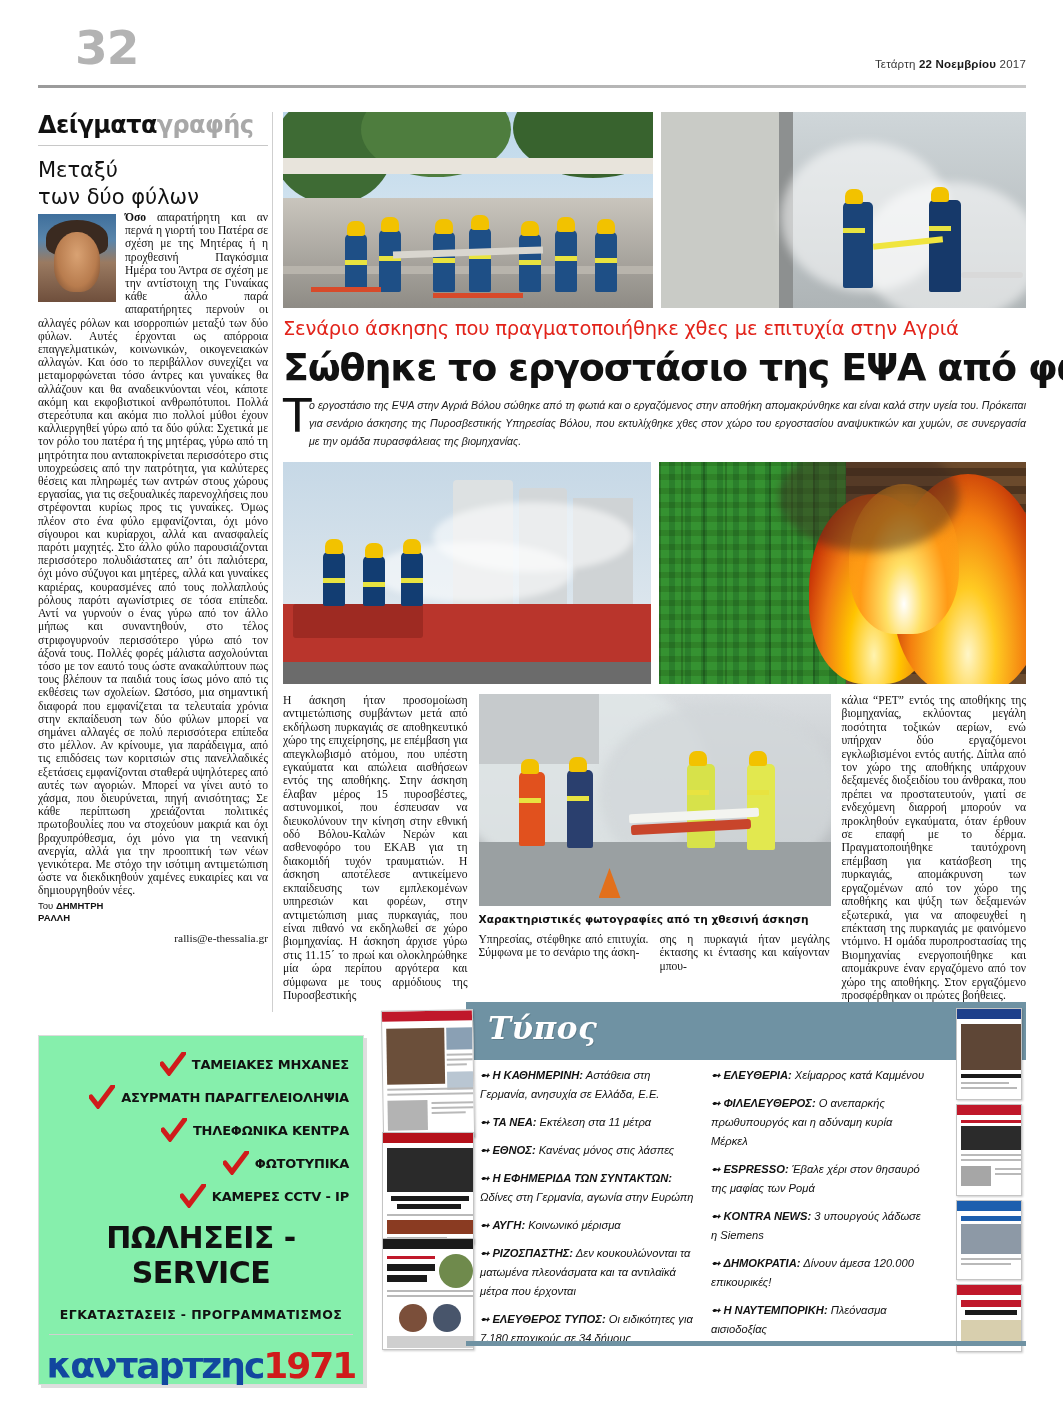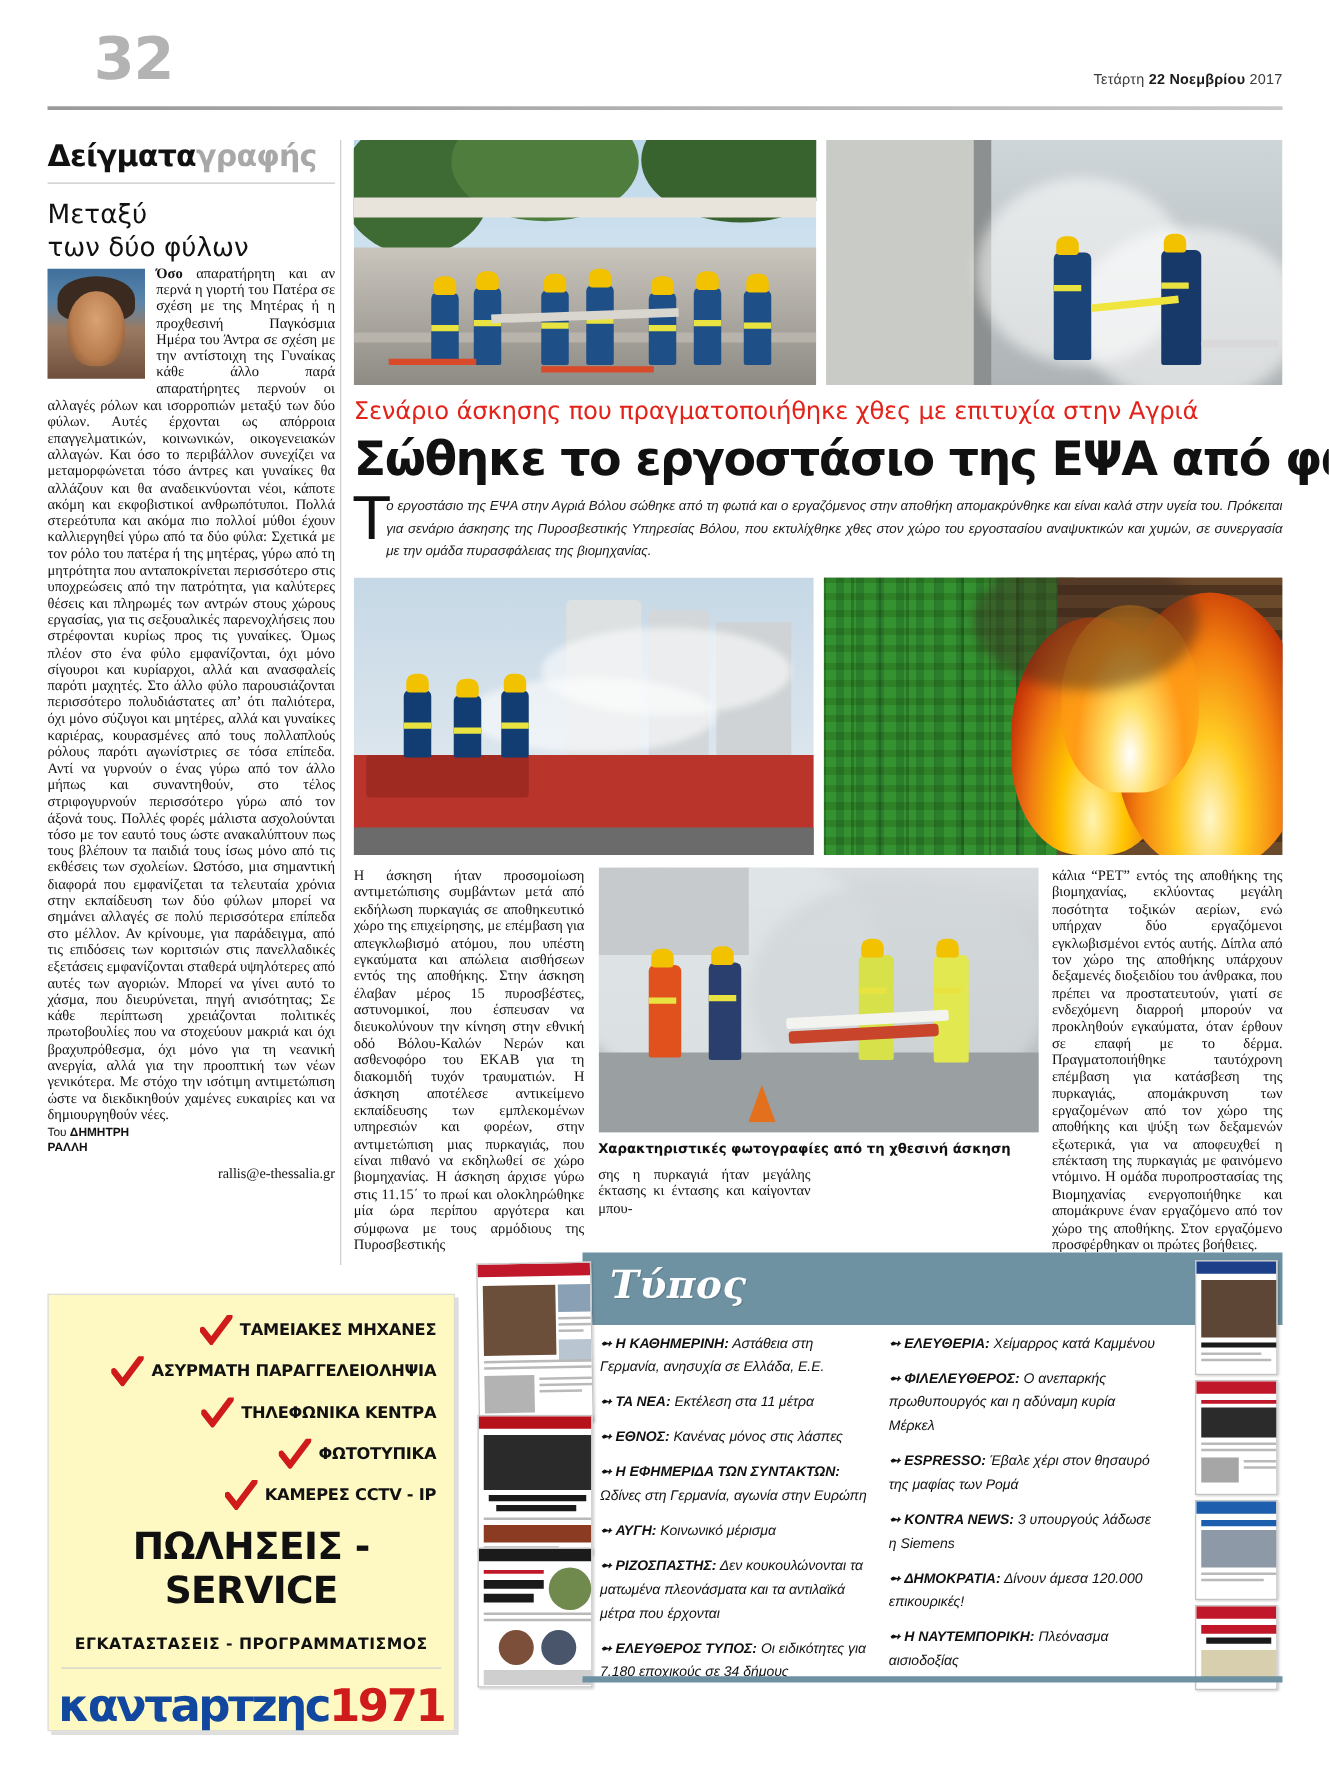--- a/index.html
+++ b/index.html
@@ -125,21 +125,21 @@
   .fig::after{content:"";position:absolute;left:0;top:26px;width:22px;height:5px;background:#e8e340;}
   .bld { position:absolute; background:#d8dadd; }
   .flame { position:absolute; border-radius:50% 50% 42% 42%; filter:blur(.4px); }
   .smoke { position:absolute; border-radius:50%; background:rgba(255,255,255,.55); filter:blur(5px); }
   .watergray { position:absolute; background:rgba(255,255,255,.55); filter:blur(3px); border-radius:50%; }
   .crate { position:absolute; }
 
   
   .ad {
     position:absolute; left:38px; top:1035px; width:326px; height:350px;
-    background:#fef9c3; border:1px solid #dcdcdc;
+    background:#86efac; border:1px solid #dcdcdc;
     box-shadow:3px 3px 0 rgba(0,0,0,.13);
   }
   .ad-list { padding:16px 14px 0 14px; }
   .ad-item { display:flex; align-items:center; justify-content:flex-end; margin-bottom:9px; }
   .tick {
     width:26px; height:24px; margin-right:6px; position:relative; flex:none;
   }
   .tick svg { position:absolute; left:0; top:0; }
   .ad-item span {
     font-family:"DejaVu Sans", sans-serif; font-weight:700;
@@ -332,20 +332,21 @@
           <div class="fig" style="left:40px;bottom:60px;height:74px;width:26px;background:#e1511e;"></div>
           <div class="fig" style="left:88px;bottom:58px;height:78px;width:26px;background:#2a3f6e;"></div>
           <div class="fig" style="left:208px;bottom:58px;height:84px;width:28px;background:#d7e24a;"></div>
           <div class="fig" style="left:268px;bottom:56px;height:86px;width:28px;background:#e2e84f;"></div>
           <div style="position:absolute;left:150px;bottom:86px;width:130px;height:9px;background:#f3f4f0;transform:rotate(-3deg);border-radius:2px;"></div>
           <div style="position:absolute;left:152px;bottom:74px;width:120px;height:10px;background:#c8452b;transform:rotate(-3deg);border-radius:3px;"></div>
           <div style="position:absolute;left:120px;bottom:8px;width:22px;height:30px;background:#e2701c;clip-path:polygon(50% 0,100% 100%,0 100%);"></div>
         </div>
         <div class="photo-caption">Χαρακτηριστικές φωτογραφίες από τη χθεσινή άσκηση</div>
         <div class="midcols">
+          <div class="c">Υπηρεσίας, στέφθηκε από επιτυχία. Σύμφωνα με το σενάριο της άσκη-</div>
           <div class="c">σης η πυρκαγιά ήταν μεγάλης έκτασης κι έντασης και καίγονταν μπου-</div>
         </div>
       </div>
 
       <div class="col">κάλια “PET” εντός της αποθήκης της βιομηχανίας, εκλύοντας μεγάλη ποσότητα τοξικών αερίων, ενώ υπήρχαν δύο εργαζόμενοι εγκλωβισμένοι εντός αυτής. Δίπλα από τον χώρο της αποθήκης υπάρχουν δεξαμενές διοξειδίου του άνθρακα, που πρέπει να προστατευτούν, γιατί σε ενδεχόμενη διαρροή μπορούν να προκληθούν εγκαύματα, όταν έρθουν σε επαφή με το δέρμα.
 Πραγματοποιήθηκε ταυτόχρονη επέμβαση για κατάσβεση της πυρκαγιάς, απομάκρυνση των εργαζομένων από τον χώρο της αποθήκης και ψύξη των δεξαμενών εξωτερικά, για να αποφευχθεί η επέκταση της πυρκαγιάς με φαινόμενο ντόμινο. Η ομάδα πυροπροστασίας της Βιομηχανίας ενεργοποιήθηκε και απομάκρυνε έναν εργαζόμενο από τον χώρο της αποθήκης. Στον εργαζόμενο προσφέρθηκαν οι πρώτες βοήθειες.</div>
     </div>
   </div>
 
   <div class="ad">

